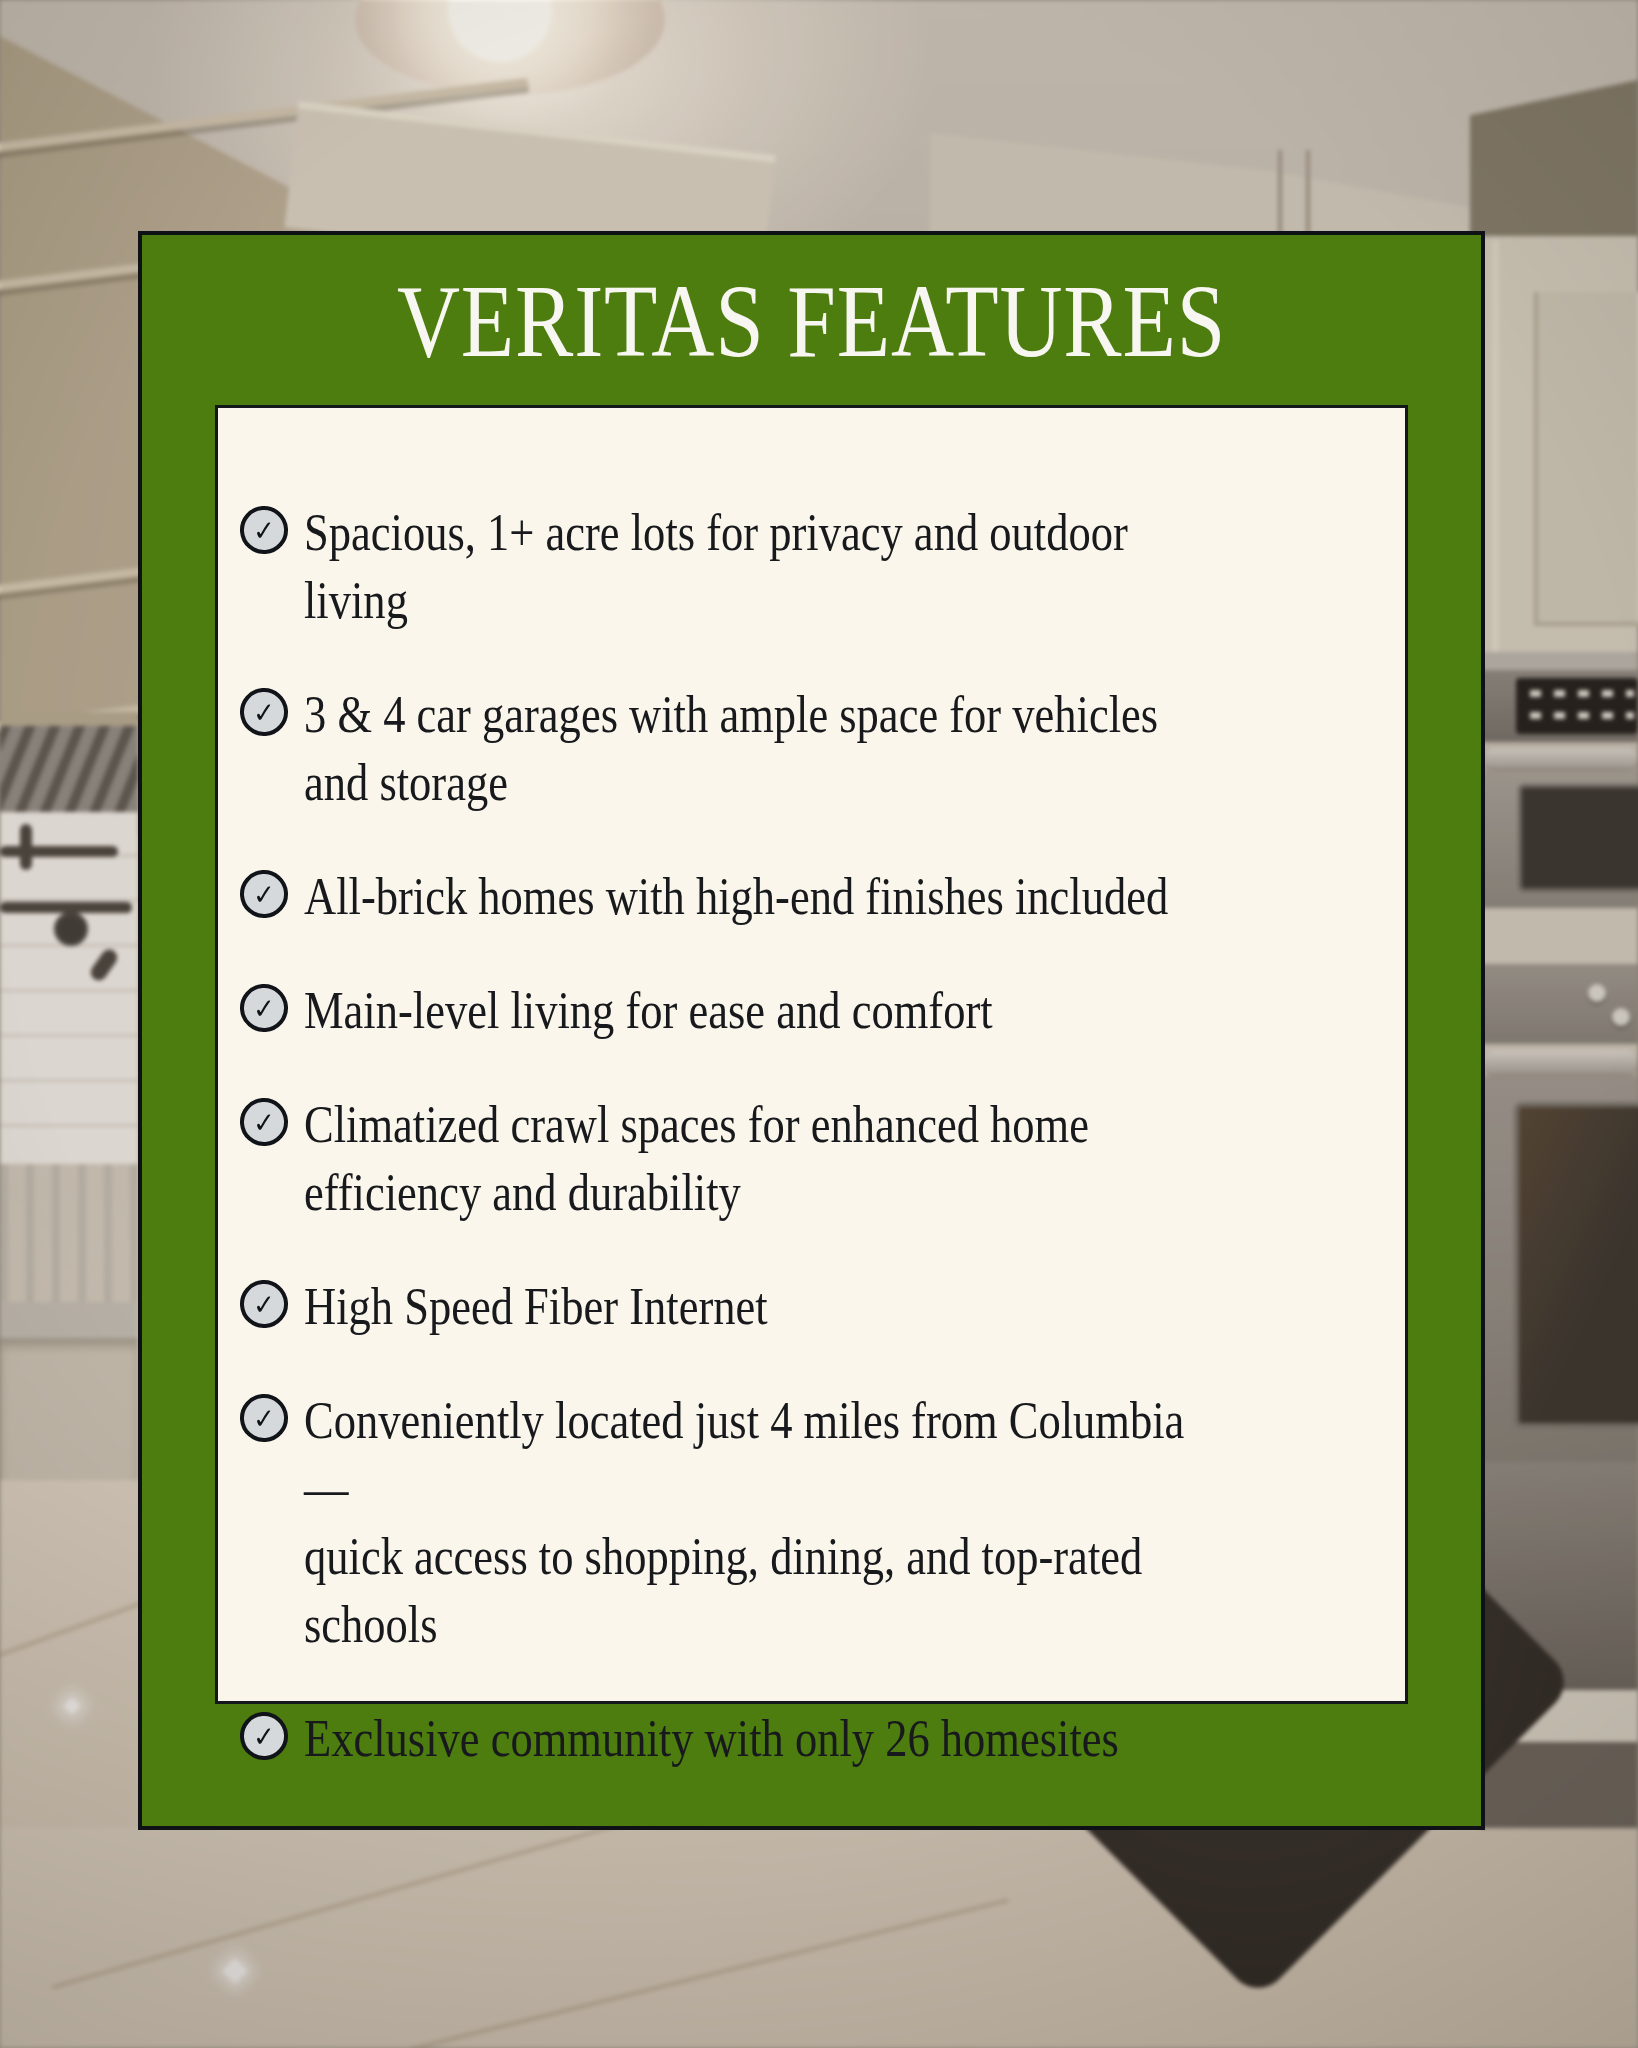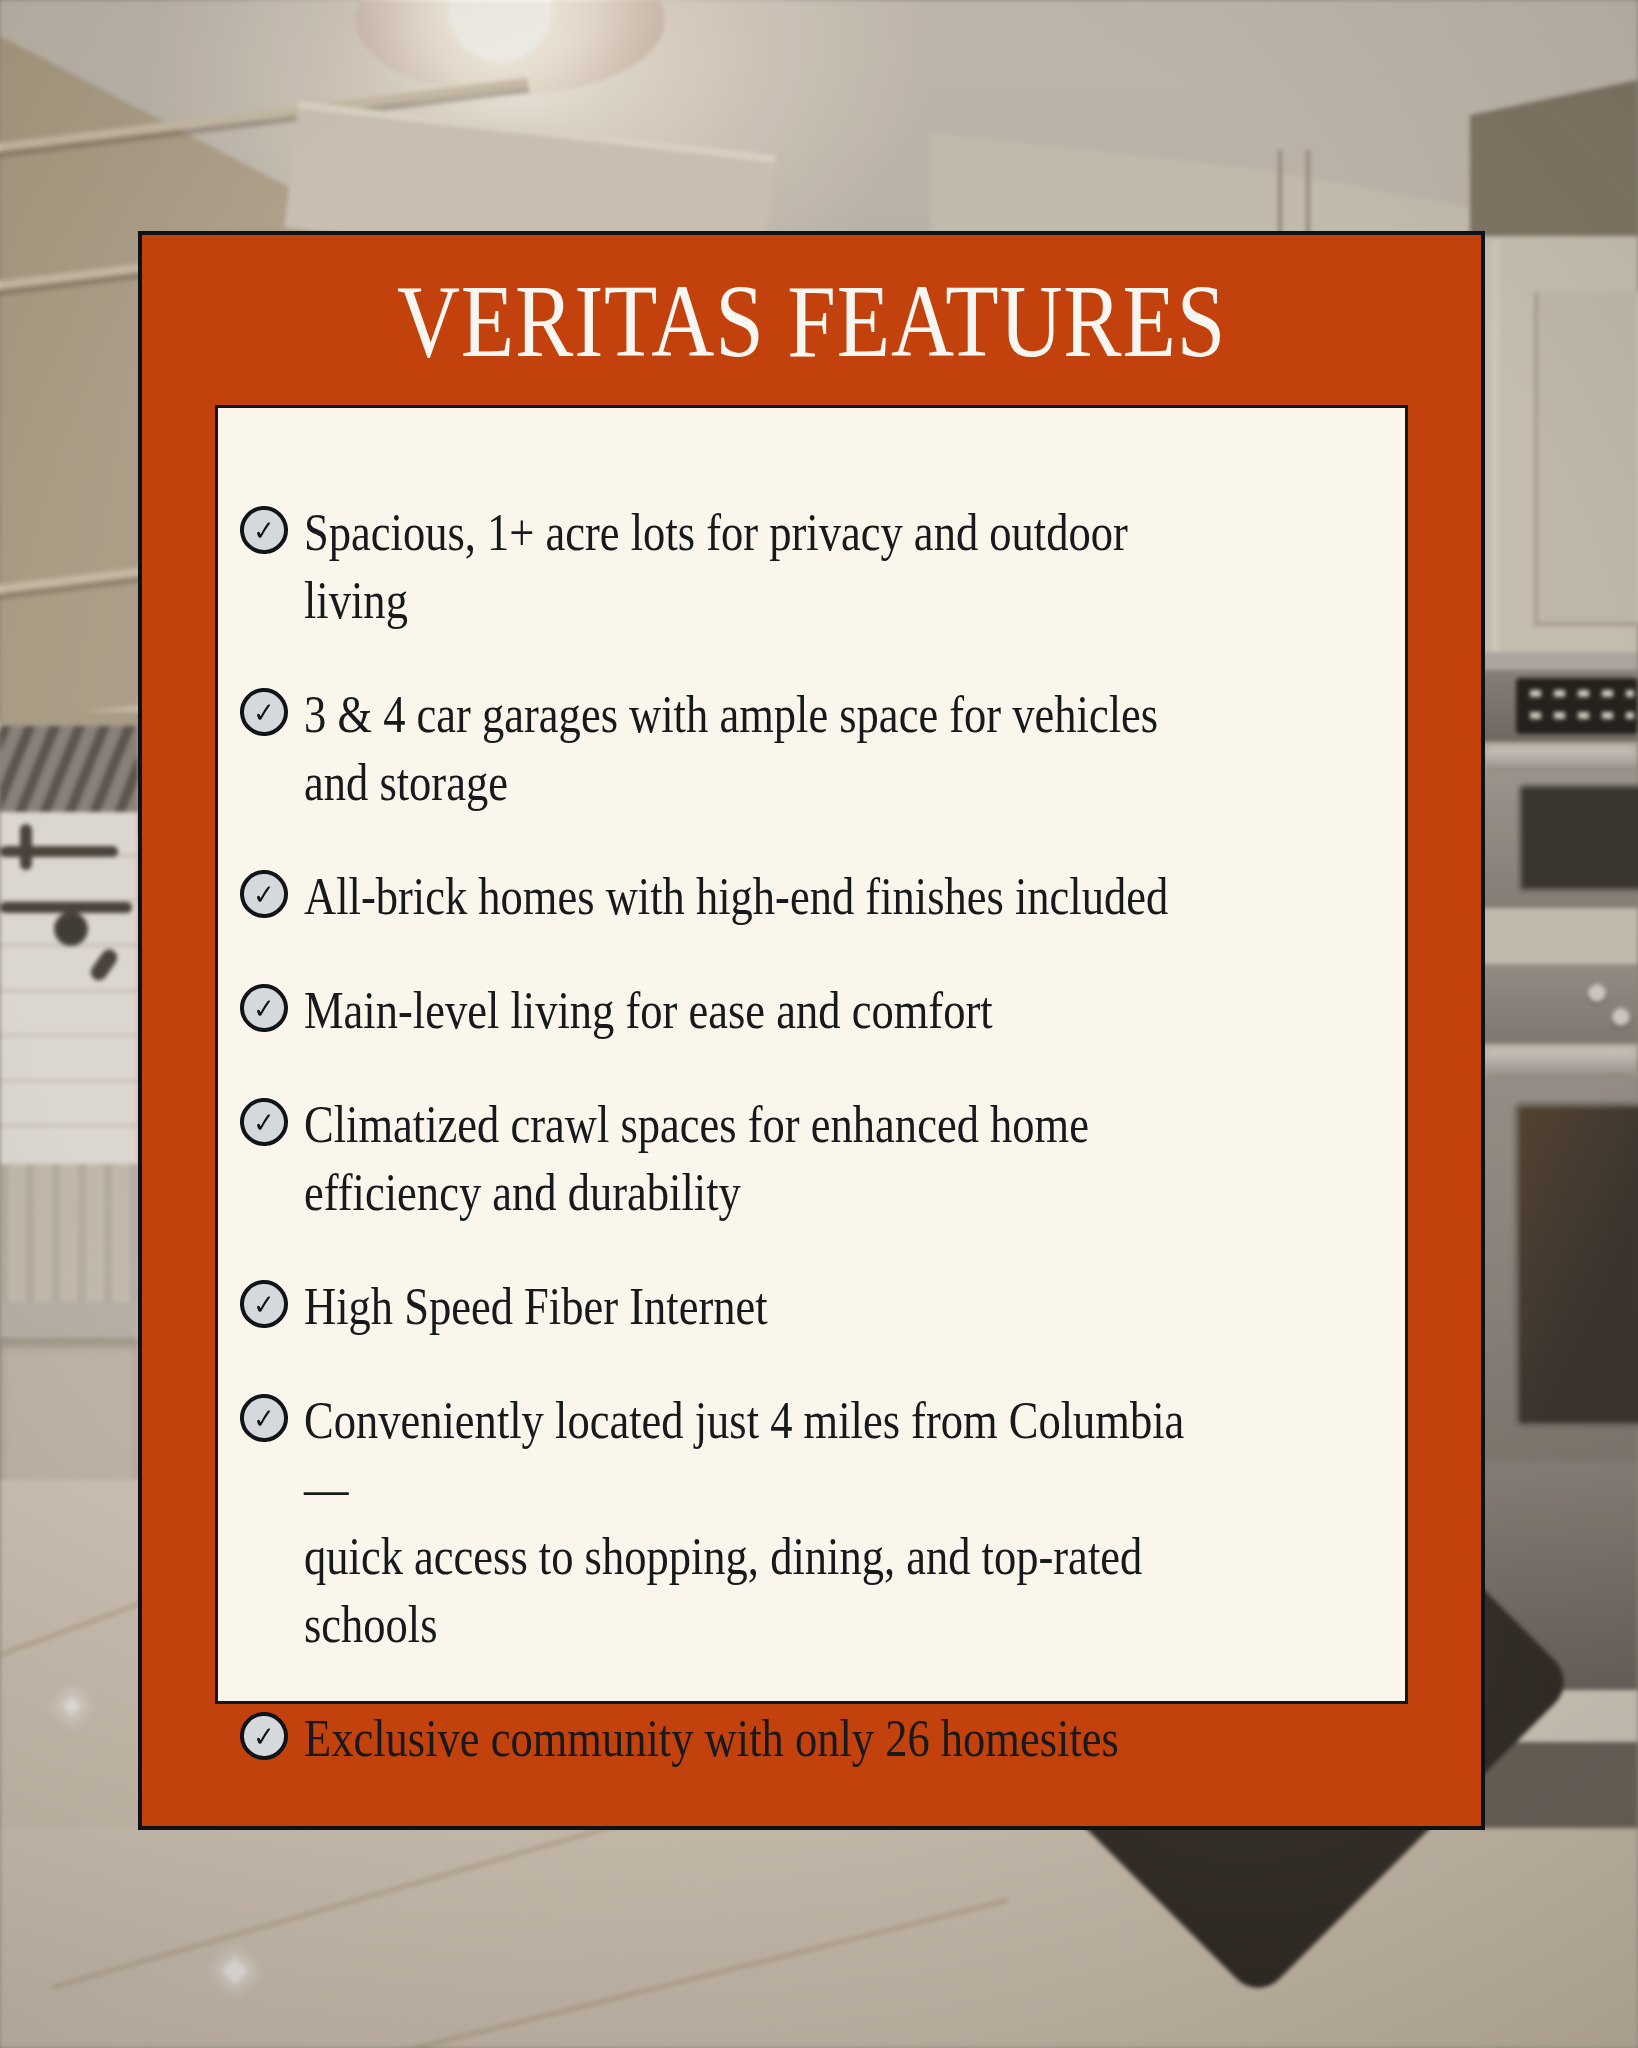--- a/index.html
+++ b/index.html
@@ -97,21 +97,21 @@
   .sparkle{width:18px;height:18px;background:rgba(255,255,255,.9);transform:rotate(45deg);
     box-shadow:0 0 14px 7px rgba(255,255,255,.6);}
   .sparkle1{left:226px;top:1962px;} .sparkle2{left:66px;top:1700px;width:12px;height:12px;}
   .island-corner{left:1033px;top:1457px;width:450px;height:450px;transform:rotate(45deg);
     border-radius:30px;background:radial-gradient(circle at 40% 40%,#3a352f,#2b2722);}
   .photo-tint{inset:0;background:
     radial-gradient(circle at 50% 40%,rgba(0,0,0,0) 55%,rgba(40,34,26,.16)),
     rgba(74,62,48,.10);}
   
   .card{position:absolute;left:138px;top:231px;width:1347px;height:1599px;box-sizing:border-box;
-    background:#c2410c;border:4px solid #0e1116;z-index:10;}
+    background:#4d7c0f;border:4px solid #0e1116;z-index:10;}
   .card-title{position:absolute;left:0;right:0;top:26px;text-align:center;
     font-size:104px;letter-spacing:1px;color:#f8f6f1;transform:scaleX(.84);
     font-family:"Liberation Serif",serif;white-space:nowrap;}
   .panel{position:absolute;left:73px;top:170px;width:1193px;height:1299px;box-sizing:border-box;
     background:#faf6eb;border:3px solid #14171c;}
   .features{list-style:none;margin:0;padding:90px 20px 0 22px;}
   .feature-item{display:flex;align-items:flex-start;gap:16px;margin-bottom:46px;}
   .check{flex:none;box-sizing:border-box;width:48px;height:48px;margin-top:8px;
     border-radius:50%;background:#d6d9dc;border:4px solid #101318;
     display:flex;align-items:center;justify-content:center;

